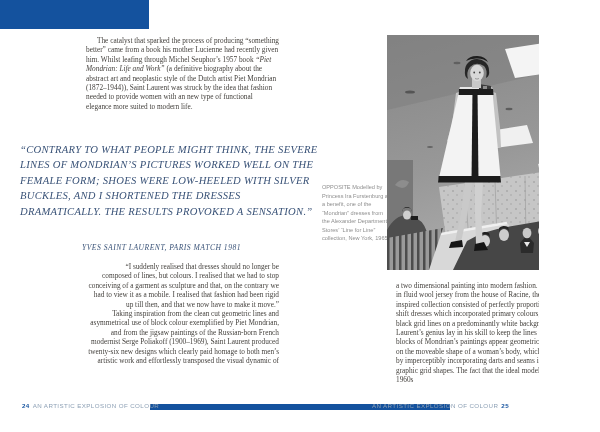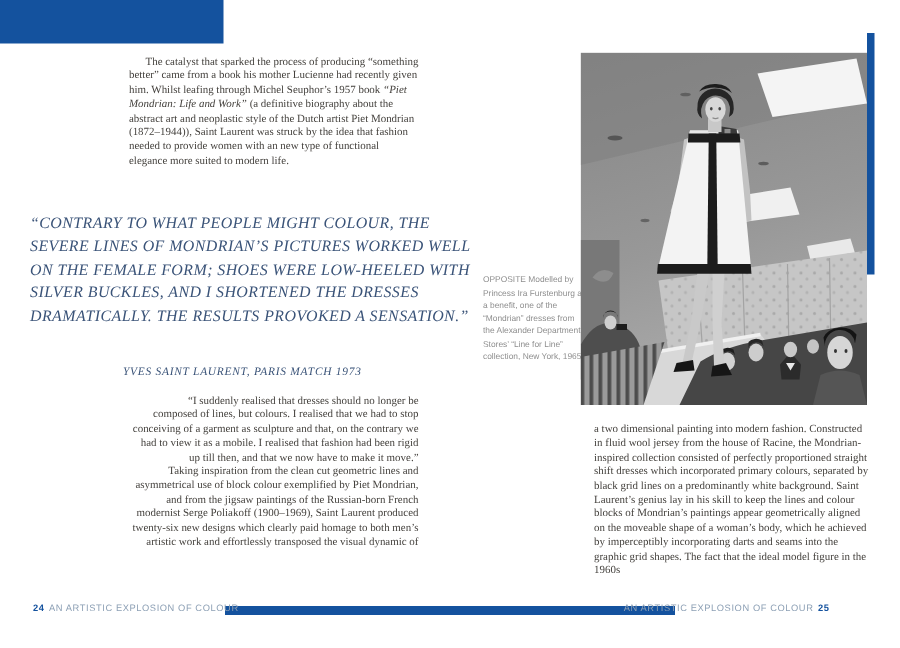--- a/index.html
+++ b/index.html
@@ -1,18 +1,18 @@
 <!DOCTYPE html>
 <html><head>
 <meta charset="utf-8">
 <style>
   html,body{margin:0;padding:0;background:#ffffff;}
   #spread{
     position:relative;width:539px;height:432px;background:#ffffff;overflow:hidden;
-    font-family:"Liberation Serif",serif;color:#45423e;padding-left:44px;
+    font-family:"Liberation Serif",serif;color:#45423e;
   }
   
   .bar{position:absolute;background:#14529e;}
   #bar-top-left{left:0;top:0;width:149px;height:29px;}
   #bar-right{left:578px;top:22px;width:22px;height:161px;}
   #bar-bottom{left:150px;top:404px;width:300px;height:6px;}
   
   .body-text{
     position:absolute;font-size:7.3px;line-height:9.4px;color:#45423e;
     text-align:left;
@@ -60,23 +60,23 @@
 <div id="spread">
 
   <div id="bar-top-left" class="bar"></div>
   <div id="bar-right" class="bar"></div>
   <div id="bar-bottom" class="bar"></div>
 
   <div id="para1" class="body-text">
     <p><span>The catalyst that sparked the process of producing “something better” came from a book his mother Lucienne had recently given him. Whilst leafing through Michel Seuphor’s 1957 book </span><span class="book-title">“Piet Mondrian: Life and Work”</span><span> (a definitive biography about the abstract art and neoplastic style of the Dutch artist Piet Mondrian (1872–1944)), Saint Laurent was struck by the idea that fashion needed to provide women with an new type of functional elegance more suited to modern life.</span></p>
   </div>
 
-  <div id="pull-quote">“CONTRARY TO WHAT PEOPLE MIGHT COLOUR, THE SEVERE LINES OF MONDRIAN’S PICTURES WORKED WELL ON THE FEMALE FORM; SHOES WERE LOW-HEELED WITH SILVER BUCKLES, AND I SHORTENED THE DRESSES DRAMATICALLY. THE RESULTS PROVOKED A SENSATION.”</div>
+  <div id="pull-quote">“CONTRARY TO WHAT PEOPLE MIGHT THINK, THE SEVERE LINES OF MONDRIAN’S PICTURES WORKED WELL ON THE FEMALE FORM; SHOES WERE LOW-HEELED WITH SILVER BUCKLES, AND I SHORTENED THE DRESSES DRAMATICALLY. THE RESULTS PROVOKED A SENSATION.”</div>
 
-  <div id="attribution">YVES SAINT LAURENT, PARIS MATCH 1973</div>
+  <div id="attribution">YVES SAINT LAURENT, PARIS MATCH 1981</div>
 
   <div id="para23" class="body-text">
     <p>“I suddenly realised that dresses should no longer be composed of lines, but colours. I realised that we had to stop conceiving of a garment as sculpture and that, on the contrary we had to view it as a mobile. I realised that fashion had been rigid up till then, and that we now have to make it move.”</p>
     <p>Taking inspiration from the clean cut geometric lines and asymmetrical use of block colour exemplified by Piet Mondrian, and from the jigsaw paintings of the Russian-born French modernist Serge Poliakoff (1900–1969), Saint Laurent produced twenty-six new designs which clearly paid homage to both men’s artistic work and effortlessly transposed the visual dynamic of</p>
   </div>
 
   <div id="footer-left" class="footer">
     <span class="page-num">24</span><span class="sep"></span><span>AN ARTISTIC EXPLOSION OF COLOUR</span>
   </div>
 

